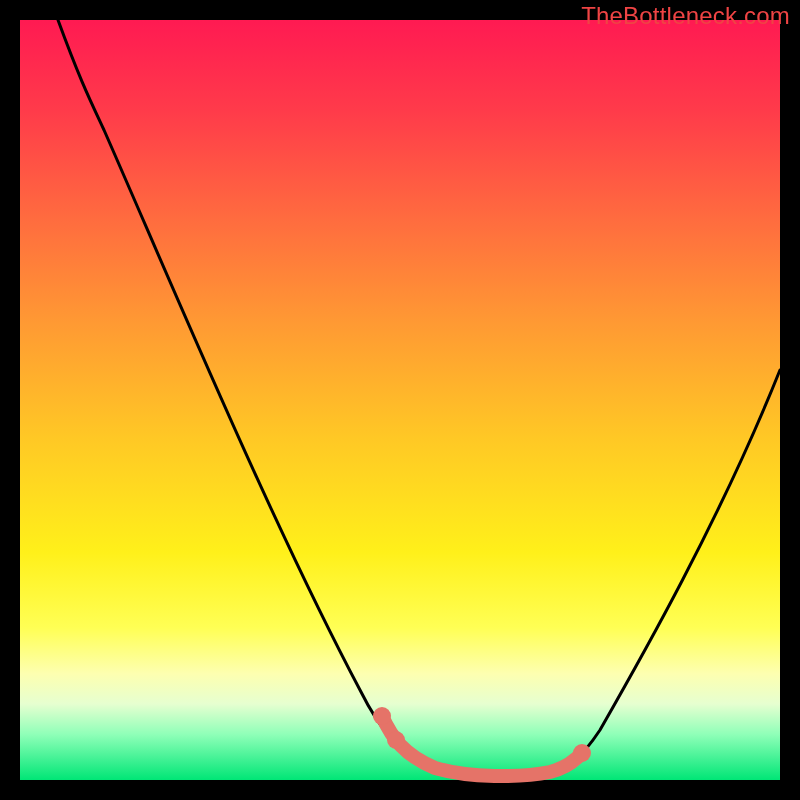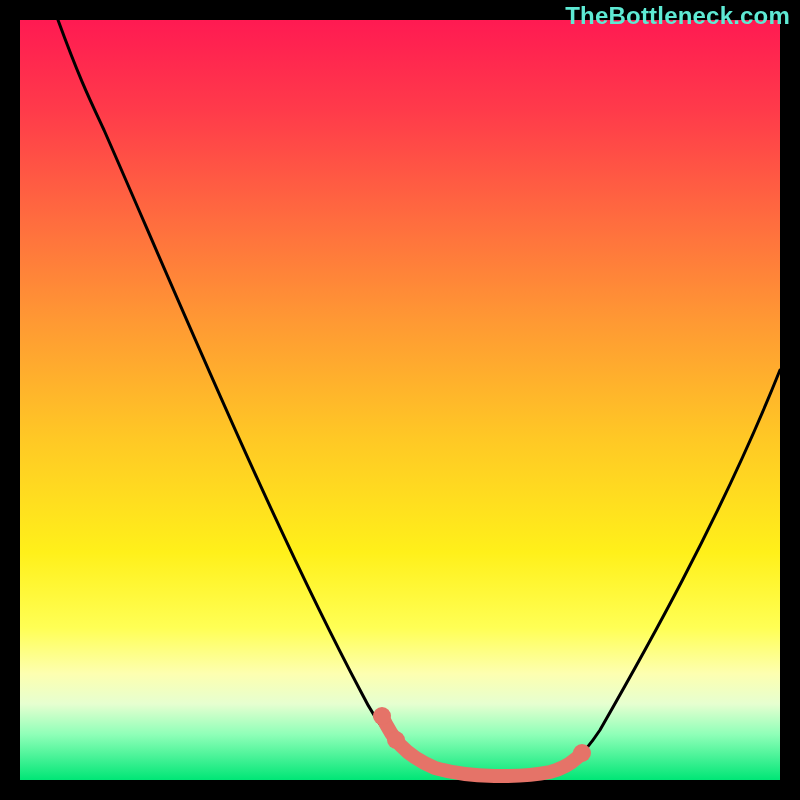--- a/index.html
+++ b/index.html
@@ -36,23 +36,23 @@
       #fdffb0 86%,
       #e6ffd0 90%,
       #8fffb8 94%,
       #00e676 100%
     );
   }
   .watermark {
     position: absolute;
     top: 2px;
     right: 10px;
-    color: #5eead4;
+    color: #ef4444;
     font-size: 24px;
-    font-weight: 700;
+    font-weight: 400;
     letter-spacing: 0.2px;
     pointer-events: none;
     user-select: none;
     margin-left: 40px;
   }
   svg.curve {
     position: absolute;
     left: 0;
     top: 0;
     width: 760px;

